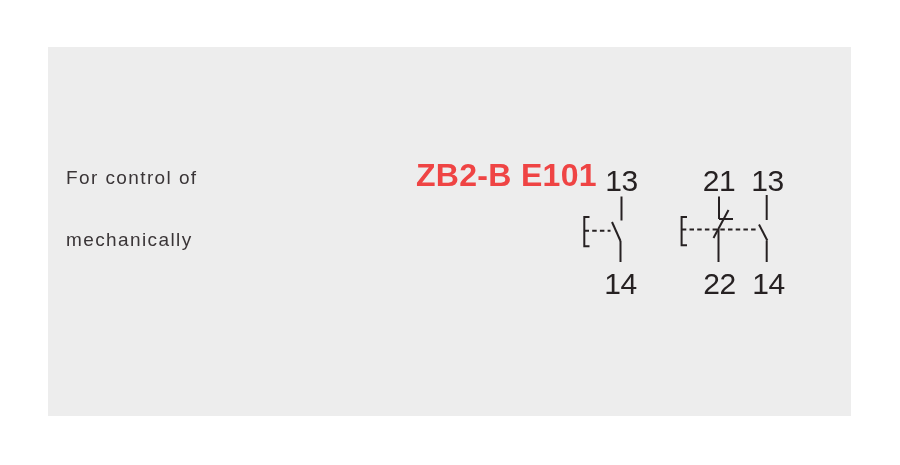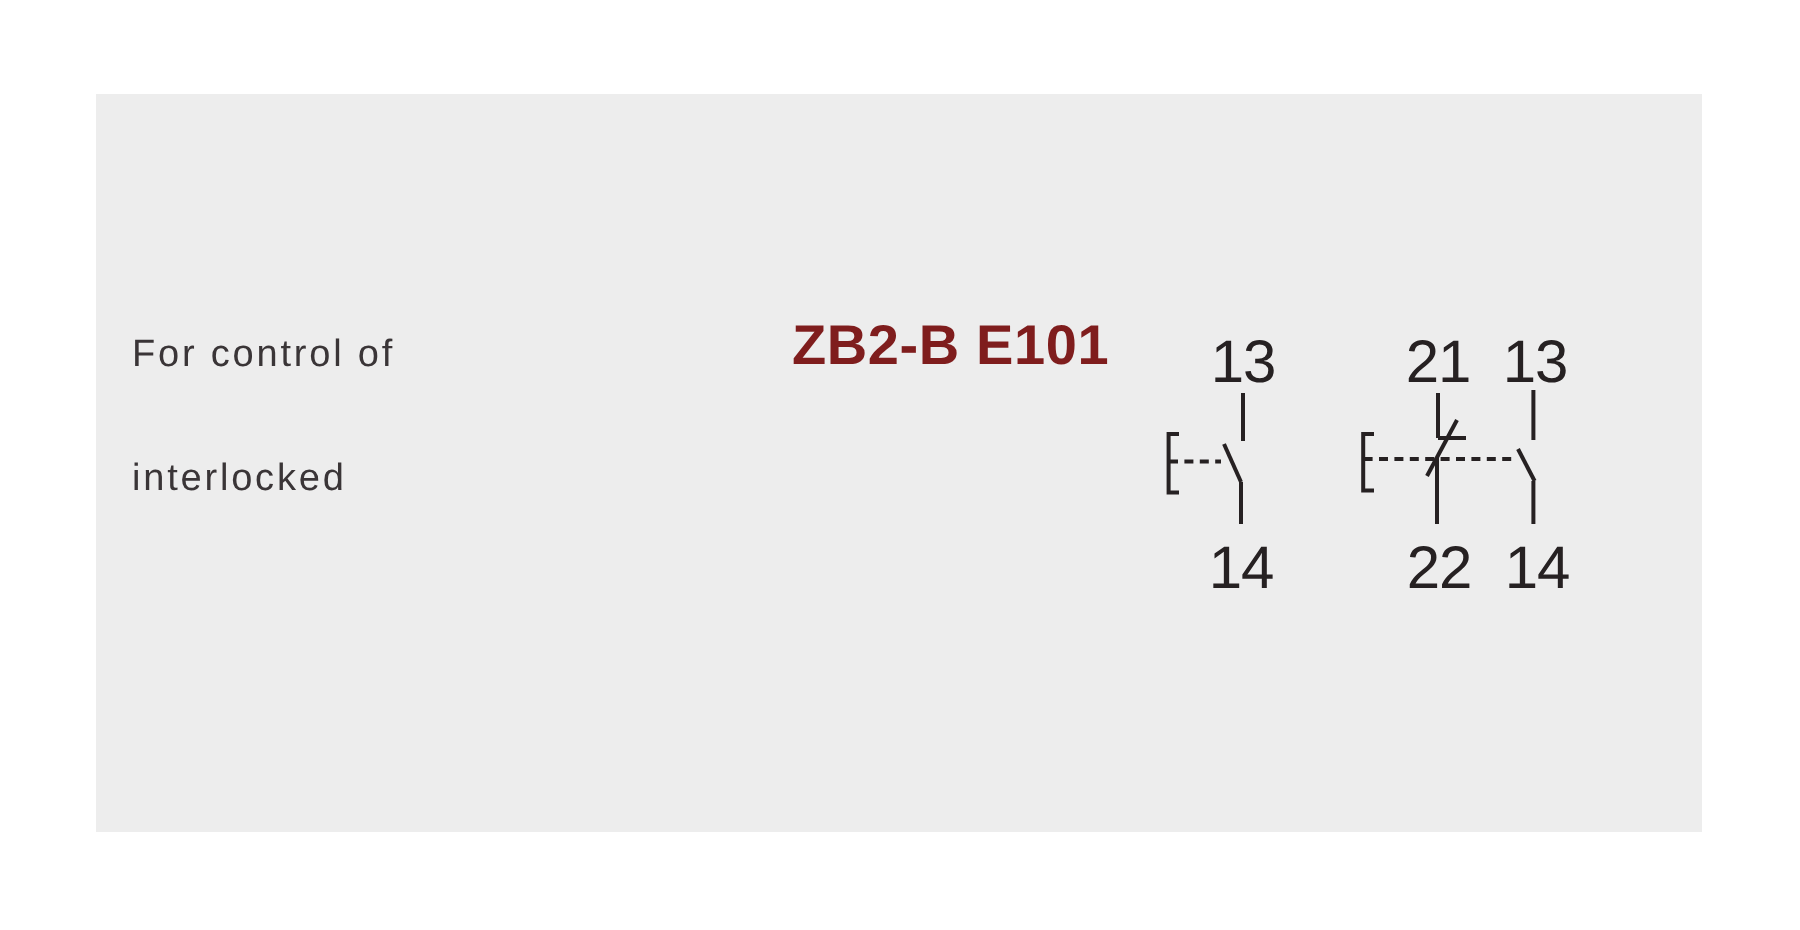--- a/index.html
+++ b/index.html
@@ -14,23 +14,23 @@
     background:#ededed;
   }
   .desc{
     position:absolute;left:66px;
     font-size:19px;line-height:21.5px;letter-spacing:1.4px;
     color:#3a3537;
   }
   .desc.p1{top:167px;}
   .desc.p2{top:229px;}
   .partlabel{
-    position:absolute;left:396px;
-    font-size:28px;font-weight:bold;line-height:1.1;
-    letter-spacing:0.3px;color:#7f1d1d;
+    position:absolute;left:416px;
+    font-size:32px;font-weight:bold;line-height:1.1;
+    letter-spacing:0.3px;color:#ef4444;
     white-space:nowrap;
   }
   .partlabel.single{top:158px;}
   .combo{
     position:absolute;left:396px;top:234px;width:136px;
     font-size:24px;font-weight:bold;line-height:24.5px;
     letter-spacing:0.3px;color:#262122;text-align:center;
   }
   .combo .plus{font-size:22px;}
   svg{position:absolute;overflow:visible;}
@@ -47,21 +47,21 @@
 </head>
 <body>
 
 <div class="canvas">
   <div class="panel"></div>
 
   <div class="desc p1">
     <div>For control of</div>
   </div>
   <div class="desc p2">
-    <div>interlocked</div>
+    <div>mechanically</div>
   </div>
 
   <div class="partlabel single">ZB2-B E101</div>
 
   <svg class="svg1" width="100" height="150" viewBox="0 0 100 150">
     <text class="term" x="48.5" y="33">13</text>
     <line class="stroke" x1="48.5" y1="38.5" x2="48.5" y2="62.5"></line>
     <line class="stroke" x1="39" y1="64" x2="47.5" y2="83"></line>
     <line class="stroke" x1="47.5" y1="83" x2="47.5" y2="104"></line>
     <path class="stroke" d="M16.5,59 L11.3,59 L11.3,88.3 L16.5,88.3"></path>

